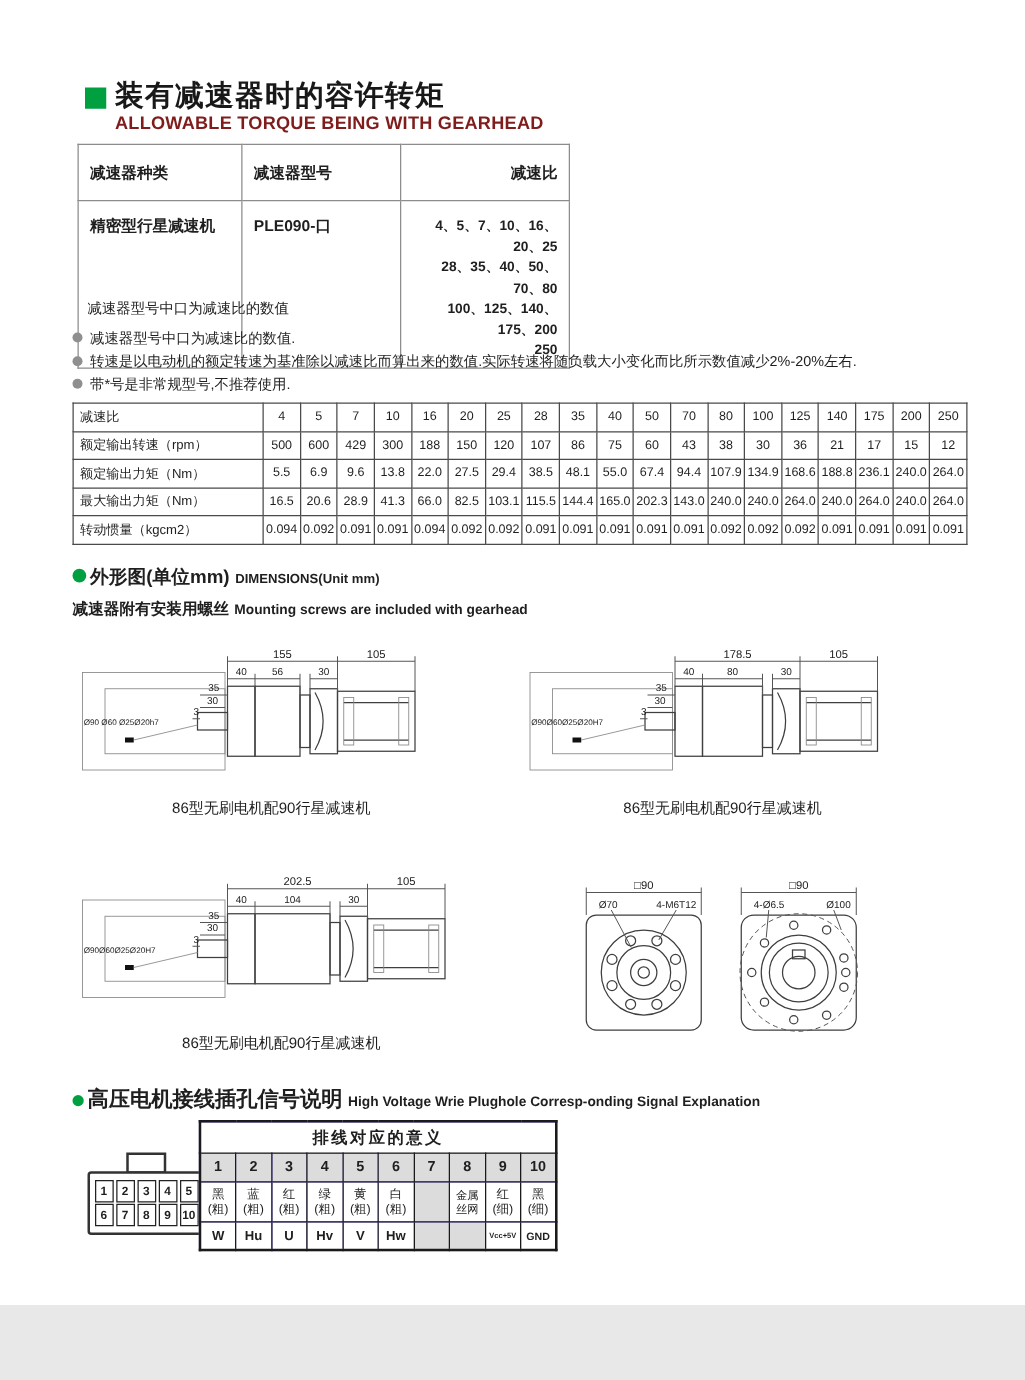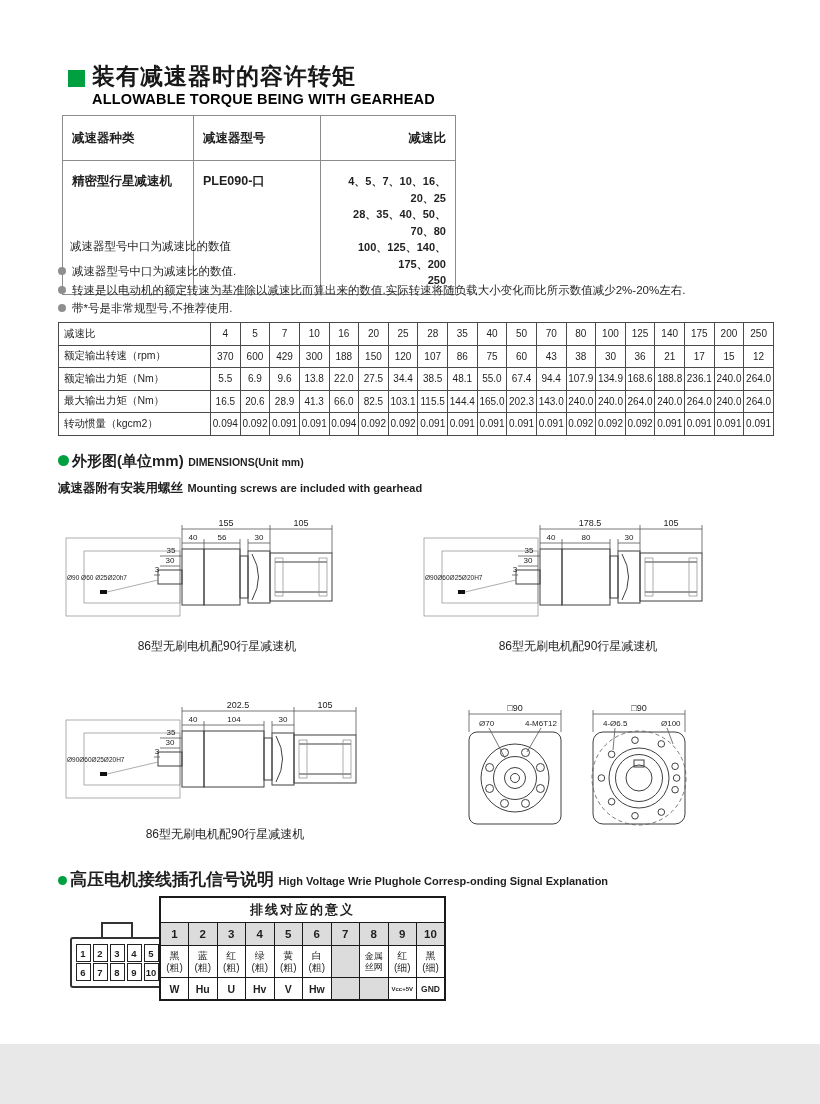--- a/index.html
+++ b/index.html
@@ -3,21 +3,21 @@
 <meta charset="utf-8">
 <style>
   html,body{margin:0;padding:0;background:#e8e8e8;}
   #page{position:relative;width:820px;height:1044px;background:#ffffff;margin:0 auto;
         font-family:"Liberation Sans","DejaVu Sans",sans-serif;color:#1f1f1f;overflow:hidden;}
   .abs{position:absolute;}
 
   
   .title-sq{width:17px;height:17px;background:#00a041;}
   .title-zh{font-size:23px;font-weight:bold;letter-spacing:1px;color:#181818;}
-  .title-en{font-size:14.5px;font-weight:bold;color:#000000;letter-spacing:.2px;}
+  .title-en{font-size:14.5px;font-weight:bold;color:#7f1d1d;letter-spacing:.2px;}
 
   
   table.t1{border-collapse:collapse;width:393px;table-layout:fixed;}
   .t1 th,.t1 td{border:1px solid #8c8c8c;padding:5px 9px;vertical-align:middle;}
   .t1 th{font-size:12.5px;font-weight:bold;text-align:left;height:34px;}
   .t1 th.right{text-align:right;}
   .t1 td{height:62px;vertical-align:top;padding-top:12px;}
   .t1 td.b{font-weight:bold;font-size:12.5px;}
   .t1-ratios{text-align:right;font-size:11px;font-weight:bold;line-height:1.5;}
   .footnote{font-size:11.5px;color:#222;}
@@ -139,21 +139,21 @@
           <td>80</td>
           <td>100</td>
           <td>125</td>
           <td>140</td>
           <td>175</td>
           <td>200</td>
           <td>250</td>
         </tr>
     <tr>
       <td class="spec-label">额定输出转速（rpm）</td>
-    <td>370</td>
+    <td>500</td>
           <td>600</td>
           <td>429</td>
           <td>300</td>
           <td>188</td>
           <td>150</td>
           <td>120</td>
           <td>107</td>
           <td>86</td>
           <td>75</td>
           <td>60</td>
@@ -167,21 +167,21 @@
           <td>12</td>
         </tr>
     <tr>
       <td class="spec-label">额定输出力矩（Nm）</td>
     <td>5.5</td>
           <td>6.9</td>
           <td>9.6</td>
           <td>13.8</td>
           <td>22.0</td>
           <td>27.5</td>
-          <td>34.4</td>
+          <td>29.4</td>
           <td>38.5</td>
           <td>48.1</td>
           <td>55.0</td>
           <td>67.4</td>
           <td>94.4</td>
           <td>107.9</td>
           <td>134.9</td>
           <td>168.6</td>
           <td>188.8</td>
           <td>236.1</td>

